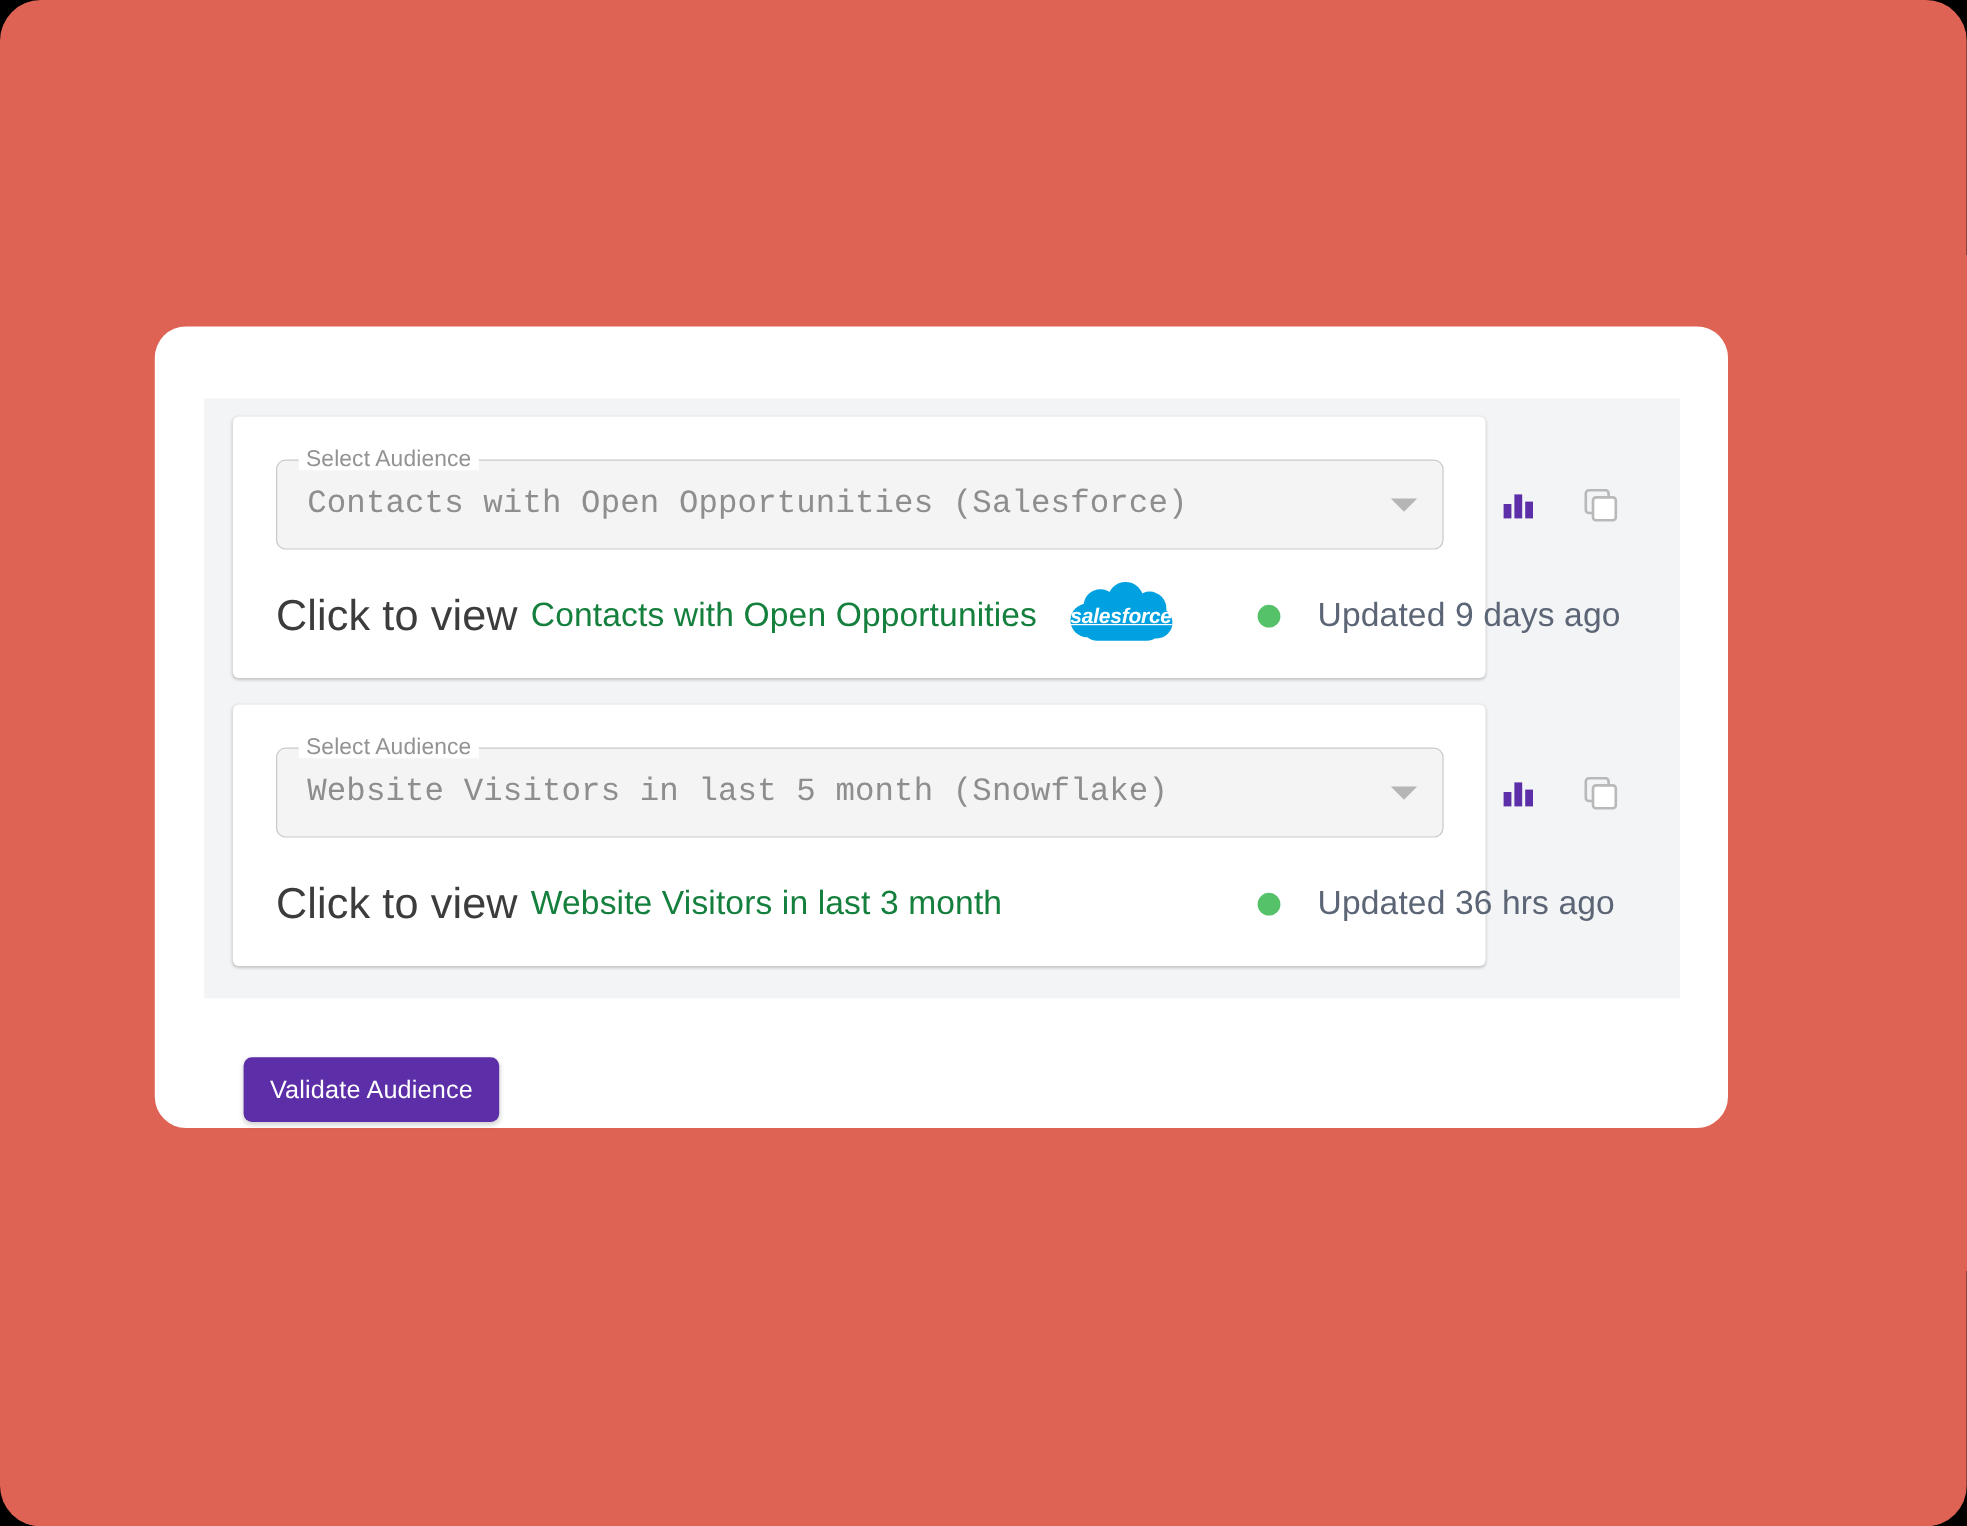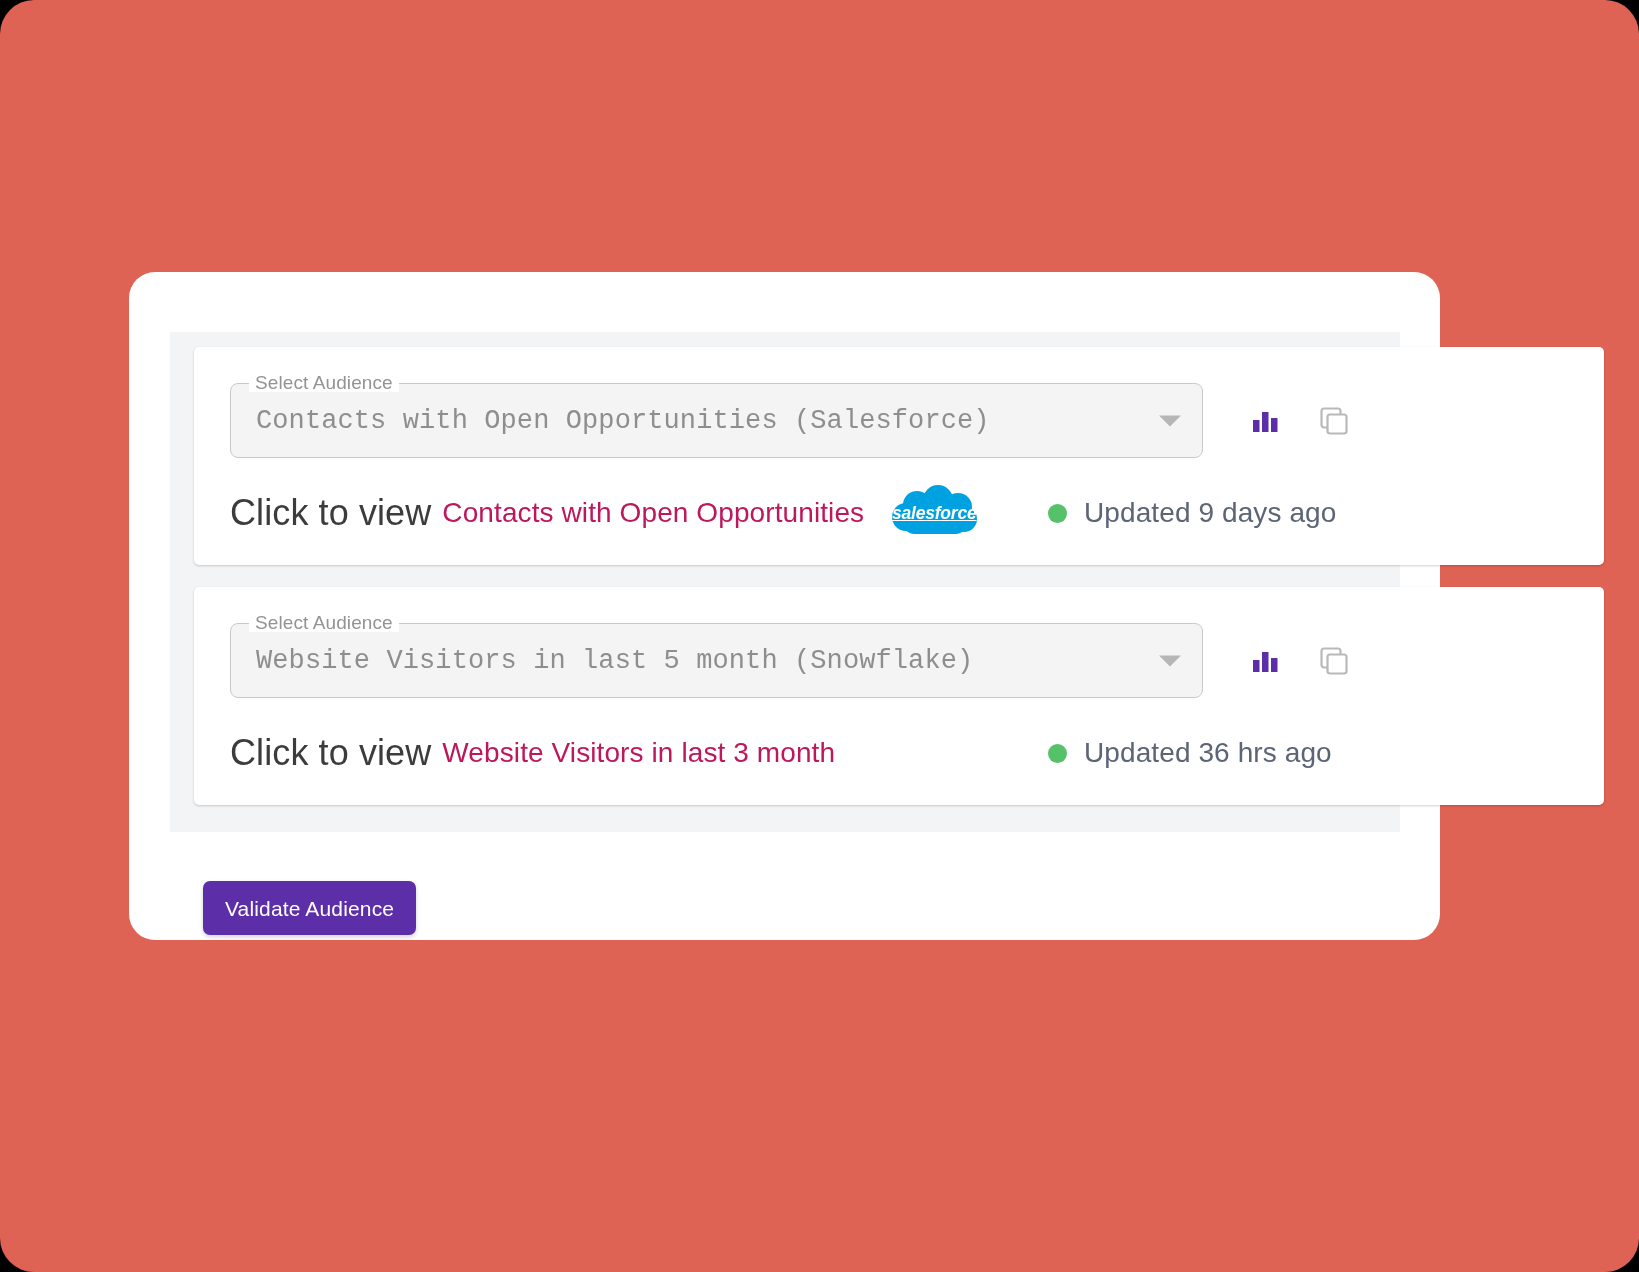--- a/index.html
+++ b/index.html
@@ -46,21 +46,21 @@
     top: 60px;
     width: 1230px;
     height: 500px;
     background: #F3F4F6;
   }
 
   
   .audience-card {
     position: absolute;
     left: 24px;
-    width: 1410px;
+    width: 1044px;
     background: #FFFFFF;
     border-radius: 5px;
     box-shadow: 0 1px 3px rgba(0,0,0,0.13), 0 1px 2px rgba(0,0,0,0.07);
     text-align: right;
   }
   .audience-card.card-0 { top: 15px;  height: 218px; }
   .audience-card.card-1 { top: 255px; height: 218px; }
 
   
   .select-wrap {
@@ -143,39 +143,39 @@
 
   .meta-text {
     font-size: 36px;
     color: #3C3C3C;
     white-space: nowrap;
     letter-spacing: .1px;
   }
 
   .meta-link {
     font-size: 28px;
-    color: #be185d;
+    color: #15803d;
     white-space: nowrap;
     margin-left: 11px;
     letter-spacing: .1px;
     cursor: pointer;
   }
 
   .logo-slot {
     margin-left: 22px;
     display: flex;
     align-items: center;
   }
 
   .status-slot {
     position: absolute;
     left: 818px;
     display: flex;
     align-items: center;
-    gap: 17px;
+    gap: 31px;
   }
 
   .status-dot {
     width: 19px;
     height: 19px;
     border-radius: 50%;
     background: #55C26A;
     flex: none;
   }
 

